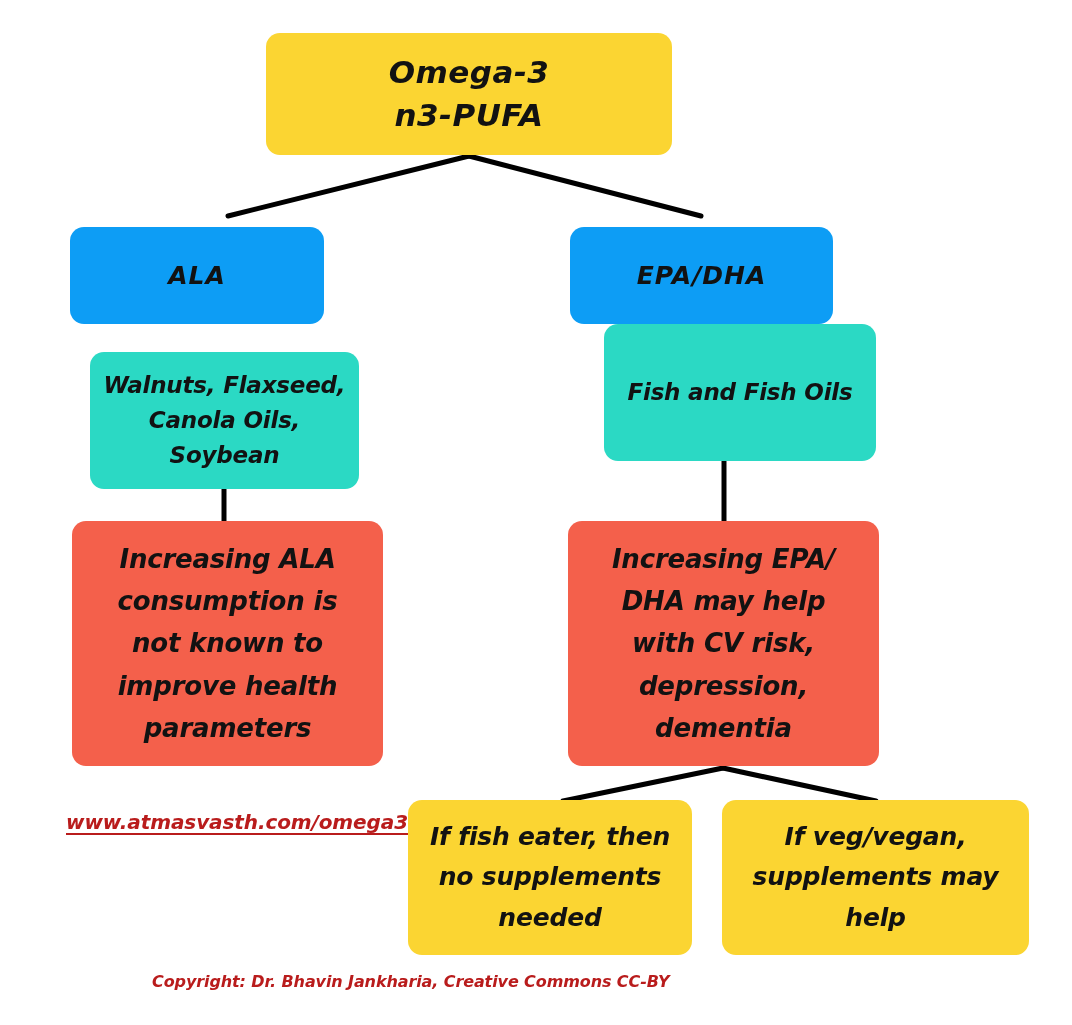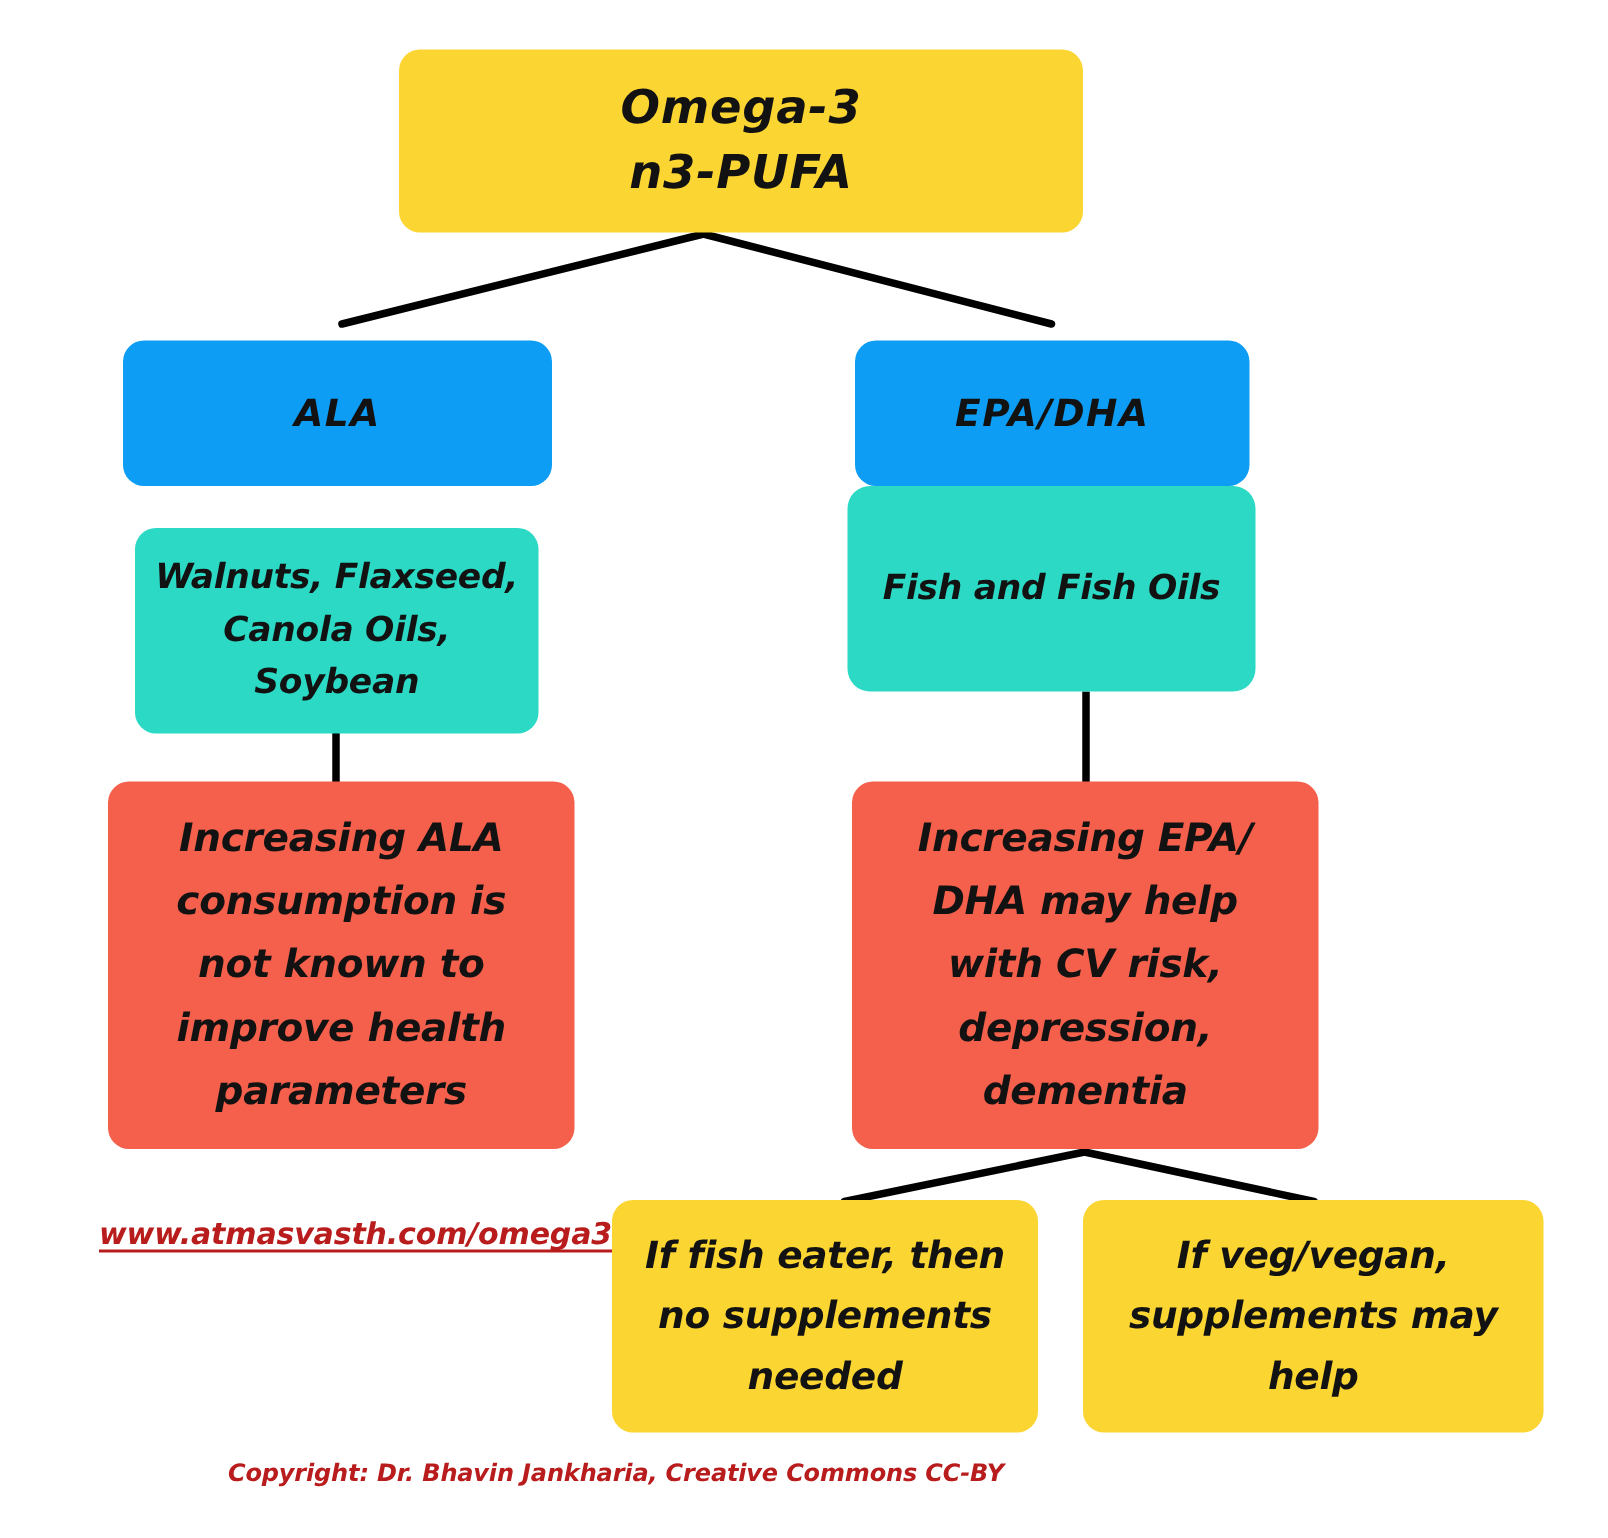--- a/index.html
+++ b/index.html
@@ -42,46 +42,44 @@
   }
 
   
   .c-yellow { background: #FBD532; }
   .c-blue   { background: #0D9DF5; }
   .c-teal   { background: #2BD9C4; }
   .c-coral  { background: #F4604B; }
 
   
   #node-root {
-    left: 266px; top: 33px; width: 456px; height: 122px;
+    left: 266px; top: 33px; width: 406px; height: 122px;
     font-size: 31px;
     line-height: 1.38;
     letter-spacing: 0.5px;
   }
   #node-ala {
-    left: 70px; top: 227px; width: 286px; height: 97px;
+    left: 70px; top: 227px; width: 254px; height: 97px;
     font-size: 25px;
     letter-spacing: 1px;
-    margin-left: 12px;
   }
   #node-epadha {
     left: 570px; top: 227px; width: 263px; height: 97px;
     font-size: 25px;
     letter-spacing: 1px;
   }
   #node-ala-sources {
     left: 90px; top: 324px; width: 269px; height: 137px;
     font-size: 23px;
     line-height: 1.52;
     margin-top: 28px;
   }
   #node-epadha-sources {
-    left: 565px; top: 324px; width: 272px; height: 137px;
+    left: 604px; top: 324px; width: 272px; height: 137px;
     font-size: 23px;
-    border-radius: 15px;
   }
   #node-ala-effect {
     left: 72px; top: 521px; width: 311px; height: 245px;
     font-size: 26px;
     line-height: 1.62;
   }
   #node-epadha-effect {
     left: 568px; top: 521px; width: 311px; height: 245px;
     font-size: 26px;
     line-height: 1.62;

